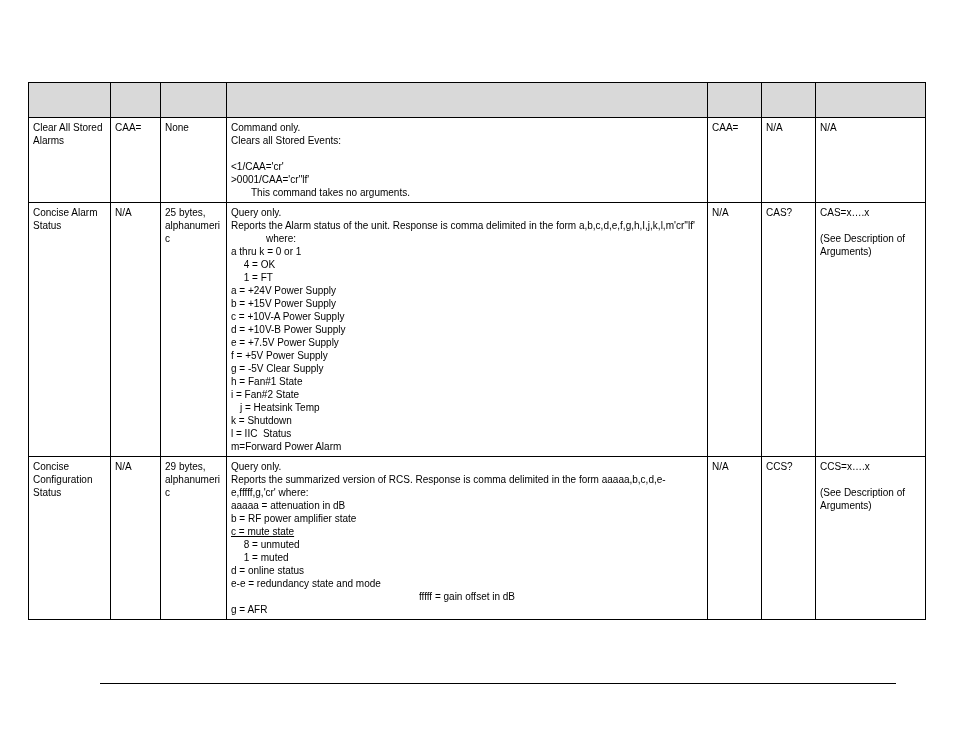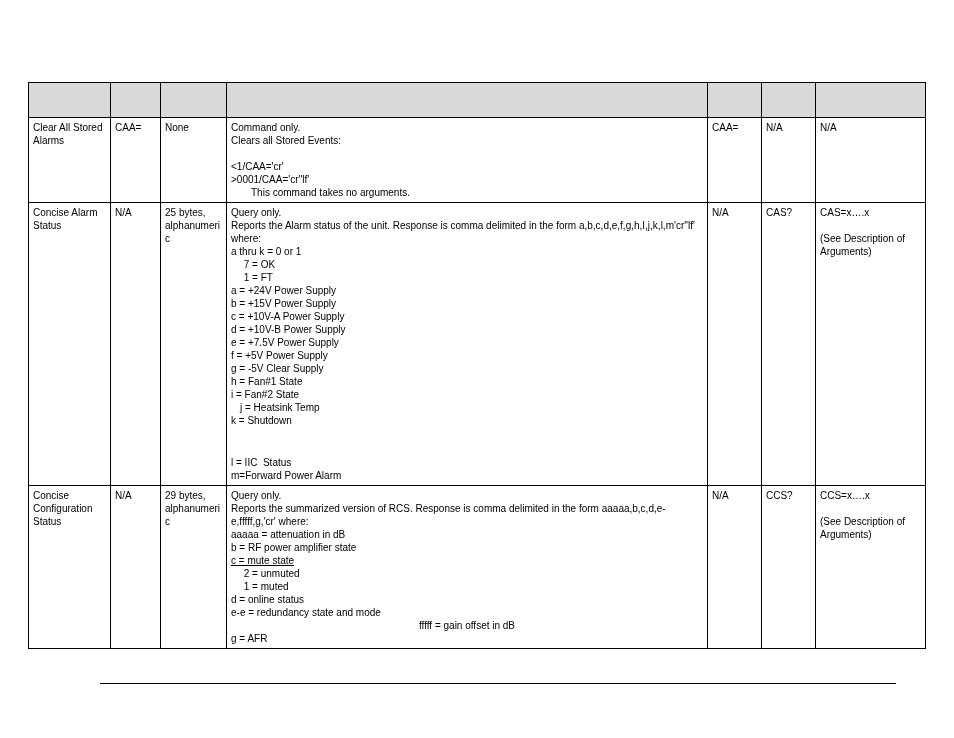--- a/index.html
+++ b/index.html
@@ -95,57 +95,57 @@
             <span style="display: block; white-space: pre-wrap;">N/A</span>
           </td>
         </tr>
         <tr>
           <td>Concise Alarm Status</td>
           <td>N/A</td>
           <td>25 bytes, alphanumeric</td>
           <td>
             <span style="display: block; white-space: pre-wrap;">Query only.</span>
             <span style="display: block; white-space: pre-wrap;">Reports the Alarm status of the unit. Response is comma delimited in the form a,b,c,d,e,f,g,h,I,j,k,l,m'cr''lf'</span>
-            <span style="display: block; white-space: pre-wrap;">where:</span>
+            <span style="display: block; white-space: pre-wrap; margin-left: 35px;">where:</span>
             <span style="display: block; white-space: pre-wrap;">a thru k = 0 or 1</span>
-            <span style="display: block; white-space: pre-wrap;">  7 = OK</span>
+            <span style="display: block; white-space: pre-wrap;">  4 = OK</span>
             <span style="display: block; white-space: pre-wrap;">  1 = FT</span>
             <span style="display: block; white-space: pre-wrap;">a = +24V Power Supply</span>
             <span style="display: block; white-space: pre-wrap;">b = +15V Power Supply</span>
             <span style="display: block; white-space: pre-wrap;">c = +10V-A Power Supply</span>
             <span style="display: block; white-space: pre-wrap;">d = +10V-B Power Supply</span>
             <span style="display: block; white-space: pre-wrap;">e = +7.5V Power Supply</span>
             <span style="display: block; white-space: pre-wrap;">f = +5V Power Supply</span>
             <span style="display: block; white-space: pre-wrap;">g = -5V Clear Supply</span>
             <span style="display: block; white-space: pre-wrap;">h = Fan#1 State</span>
             <span style="display: block; white-space: pre-wrap;">i = Fan#2 State</span>
             <span style="display: block; white-space: pre-wrap; margin-left: 9px;">j = Heatsink Temp</span>
             <span style="display: block; white-space: pre-wrap;">k = Shutdown</span>
-            <span style="display: block; white-space: pre-wrap; margin-top: 29px;">l = IIC  Status</span>
+            <span style="display: block; white-space: pre-wrap;">l = IIC  Status</span>
             <span style="display: block; white-space: pre-wrap;">m=Forward Power Alarm</span>
           </td>
           <td>N/A</td>
           <td>CAS?</td>
           <td>
             <span style="display: block; white-space: pre-wrap;">CAS=x….x</span>
             <span style="display: block; white-space: pre-wrap;">&nbsp;</span>
             <span style="display: block; white-space: pre-wrap;">(See Description of Arguments)</span>
           </td>
         </tr>
         <tr>
           <td>Concise Configuration Status</td>
           <td>N/A</td>
           <td>29 bytes, alphanumeric</td>
           <td>
             <span style="display: block; white-space: pre-wrap;">Query only.</span>
             <span style="display: block; white-space: pre-wrap;">Reports the summarized version of RCS. Response is comma delimited in the form aaaaa,b,c,d,e-e,fffff,g,'cr' where:</span>
             <span style="display: block; white-space: pre-wrap;">aaaaa = attenuation in dB</span>
             <span style="display: block; white-space: pre-wrap;">b = RF power amplifier state</span>
             <span style="display: block; white-space: pre-wrap; text-decoration: underline;">c = mute state</span>
-            <span style="display: block; white-space: pre-wrap;">  2 = unmuted</span>
+            <span style="display: block; white-space: pre-wrap;">  8 = unmuted</span>
             <span style="display: block; white-space: pre-wrap;">  1 = muted</span>
             <span style="display: block; white-space: pre-wrap;">d = online status</span>
             <span style="display: block; white-space: pre-wrap;">e-e = redundancy state and mode</span>
             <span style="display: block; white-space: pre-wrap; text-align: center;">fffff = gain offset in dB</span>
             <span style="display: block; white-space: pre-wrap;">g = AFR</span>
           </td>
           <td>N/A</td>
           <td>CCS?</td>
           <td>
             <span style="display: block; white-space: pre-wrap;">CCS=x….x</span>

